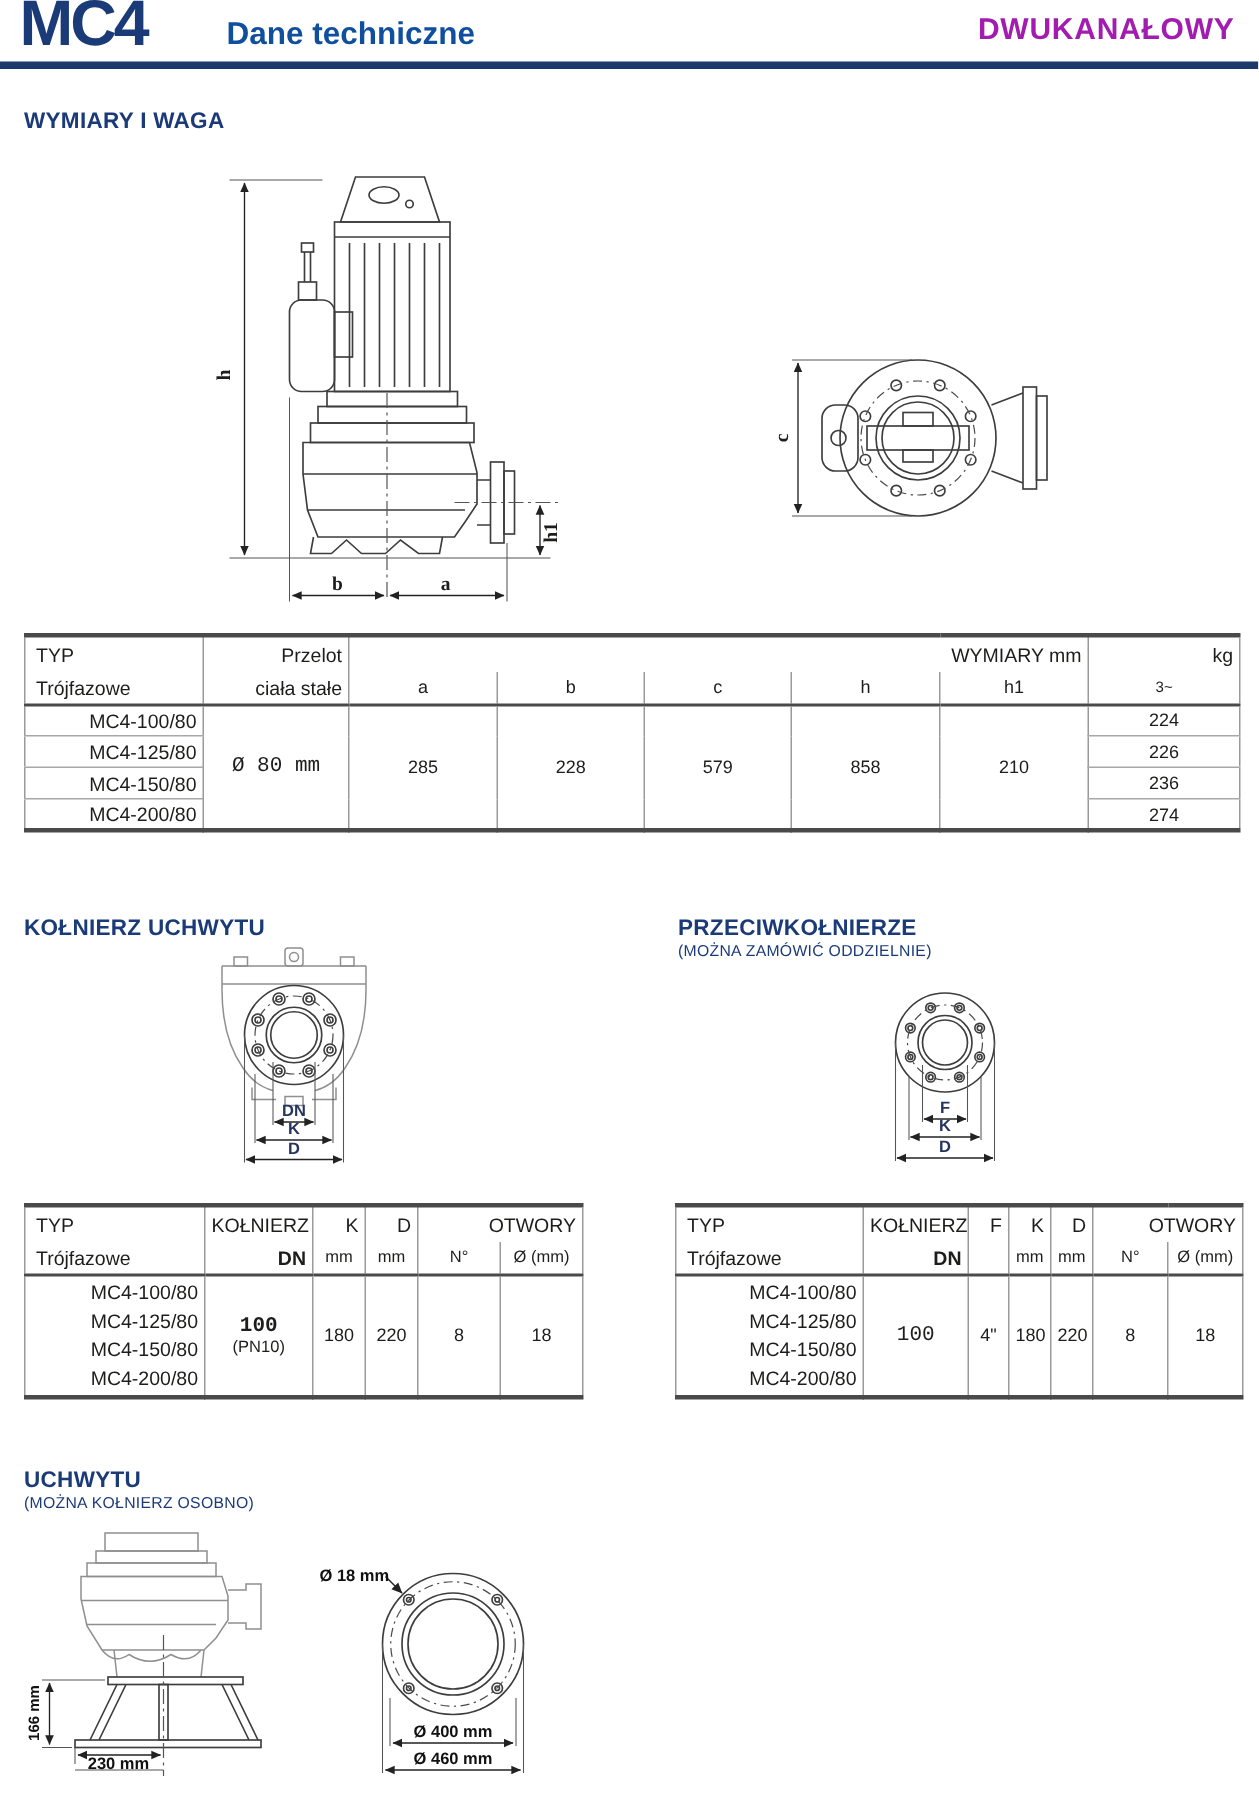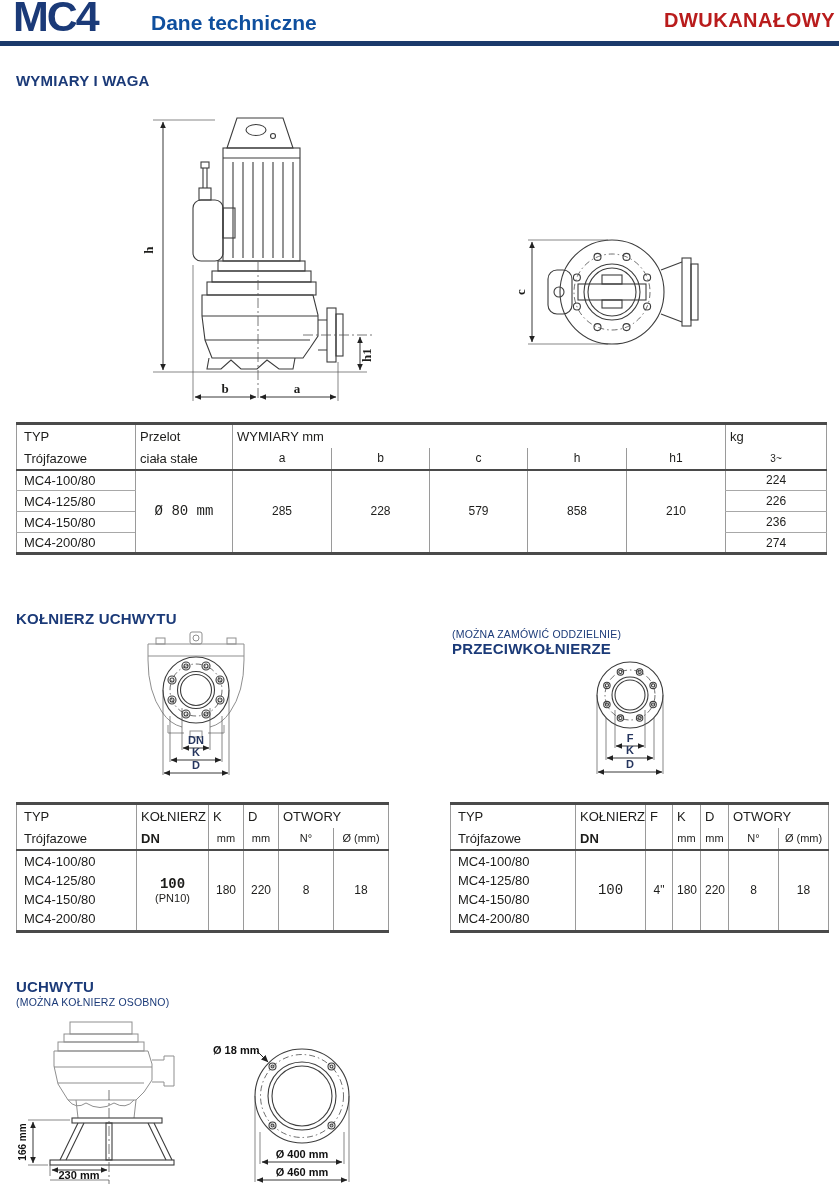--- a/index.html
+++ b/index.html
@@ -2,41 +2,41 @@
 <html><head>
 <meta charset="utf-8">
 <style>
   html,body{margin:0;padding:0;background:#fff;}
   .page{position:relative;width:839px;height:1200px;background:#fff;overflow:hidden;
         font-family:"Liberation Sans",sans-serif;color:#1d1d1b;}
   
   .logo{position:absolute;left:13px;top:-8px;font-size:43px;font-weight:bold;
         letter-spacing:-2px;color:#1b3a78;}
   .doc-title{position:absolute;left:151px;top:11px;font-size:21px;font-weight:bold;color:#0f4f9e;}
-  .type-label{position:absolute;right:4px;top:9px;font-size:20px;font-weight:bold;
-        letter-spacing:.5px;color:#b91c1c;}
+  .type-label{position:absolute;right:16px;top:9px;font-size:20px;font-weight:bold;
+        letter-spacing:.5px;color:#a21caf;}
   .rule{position:absolute;left:0;top:41px;width:839px;height:5px;background:#1b3a6b;}
   
   .sec{position:absolute;font-size:15px;font-weight:bold;color:#1b3a78;letter-spacing:.2px;}
   .sub{position:absolute;font-size:10.5px;color:#1b3a78;letter-spacing:.2px;}
   
   table.dt{border-collapse:collapse;table-layout:fixed;color:#1d1d1b;
            border-left:1px solid #9a9a9a;border-right:1px solid #9a9a9a;
            border-top:3px solid #4a4a4a;border-bottom:3px solid #4a4a4a;}
   table.dt th,table.dt td{padding:0 4px;font-weight:normal;overflow:hidden;}
   .hsep{border-bottom:2px solid #4a4a4a;}
   .vl{border-left:1px solid #9a9a9a;}
   .rl{border-bottom:1px solid #a8a8a8;}
   .tname{font-size:13px;font-weight:bold;text-align:left;padding-left:7px !important;}
   .ccell{text-align:center;}
   .small{font-size:10px;}
-  .typcell{font-size:13px;font-weight:bold;text-align:left;padding-left:7px !important;}
+  .typcell{font-size:13px;font-weight:bold;text-align:right;padding-left:7px !important;}
   .num{font-size:12px;text-align:center;}
   .bold14{font-size:14px;font-weight:bold;text-align:center;font-family:Liberation Mono, monospace;}
-  .hdr13{font-size:13px;text-align:left;margin-left:46px;}
+  .hdr13{font-size:13px;text-align:right;margin-left:46px;}
   .hdr12{font-size:12px;text-align:center;}
   .hdr11{font-size:11px;text-align:center;}
   
   svg{position:absolute;overflow:visible;}
   .obj{stroke:#3d3d3d;stroke-width:1.1;fill:none;}
   .lt{stroke:#8f8f8f;stroke-width:1;fill:none;}
   .cl{stroke:#555;stroke-width:.8;fill:none;stroke-dasharray:10 3 2 3;}
   .dc{stroke:#4a4a4a;stroke-width:.8;fill:none;stroke-dasharray:6 3 1.5 3;}
   .ext{stroke:#555;stroke-width:.7;fill:none;}
   .dim{stroke:#222;stroke-width:.9;fill:none;}
@@ -289,21 +289,21 @@
         <div class="hdr11">(PN10)</div>
       </td>
       <td class="vl num">180</td>
       <td class="vl num">220</td>
       <td class="vl num">8</td>
       <td class="vl num">18</td>
     </tr>
   </tbody>
     </table>
 
-  <div class="sec" style="left:452px;top:610px;margin-top:30px;">PRZECIWKOŁNIERZE</div>
+  <div class="sec" style="left:452px;top:610px;">PRZECIWKOŁNIERZE</div>
   <div class="sub" style="left:452px;top:628px;">(MOŻNA ZAMÓWIĆ ODDZIELNIE)</div>
 
   <svg style="left:592px;top:648px;" width="80" height="134" viewBox="0 0 80 134">
     <g class="obj">
       <circle cx="38" cy="47" r="33"></circle>
       <circle cx="38" cy="47" r="18"></circle>
         <circle cx="38" cy="47" r="15"></circle>
       <circle cx="61.1" cy="56.6" r="3.2"></circle>
         <circle cx="61.1" cy="56.6" r="1.6"></circle>
       <circle cx="47.6" cy="70.1" r="3.2"></circle>

